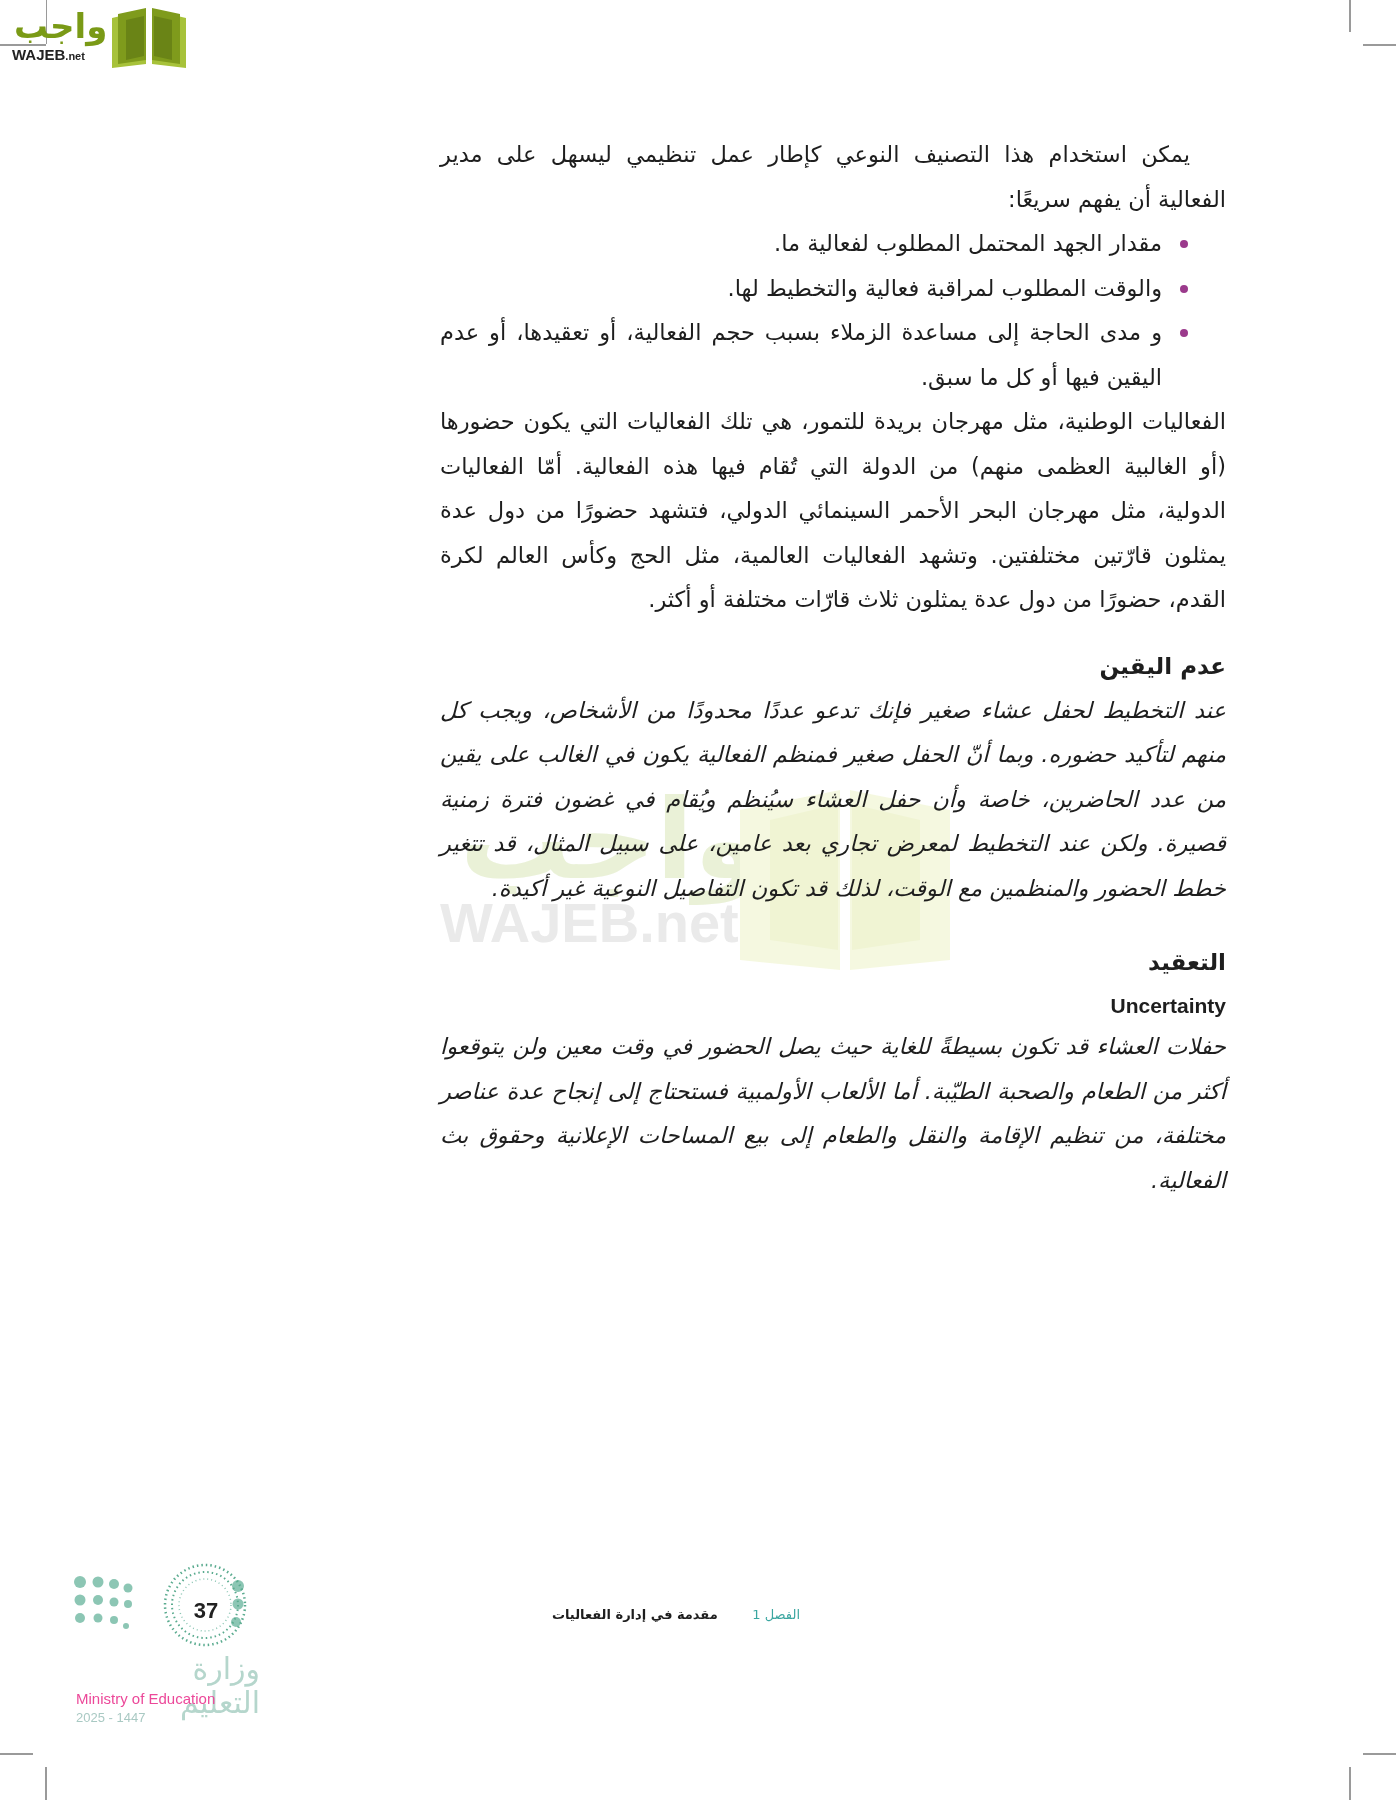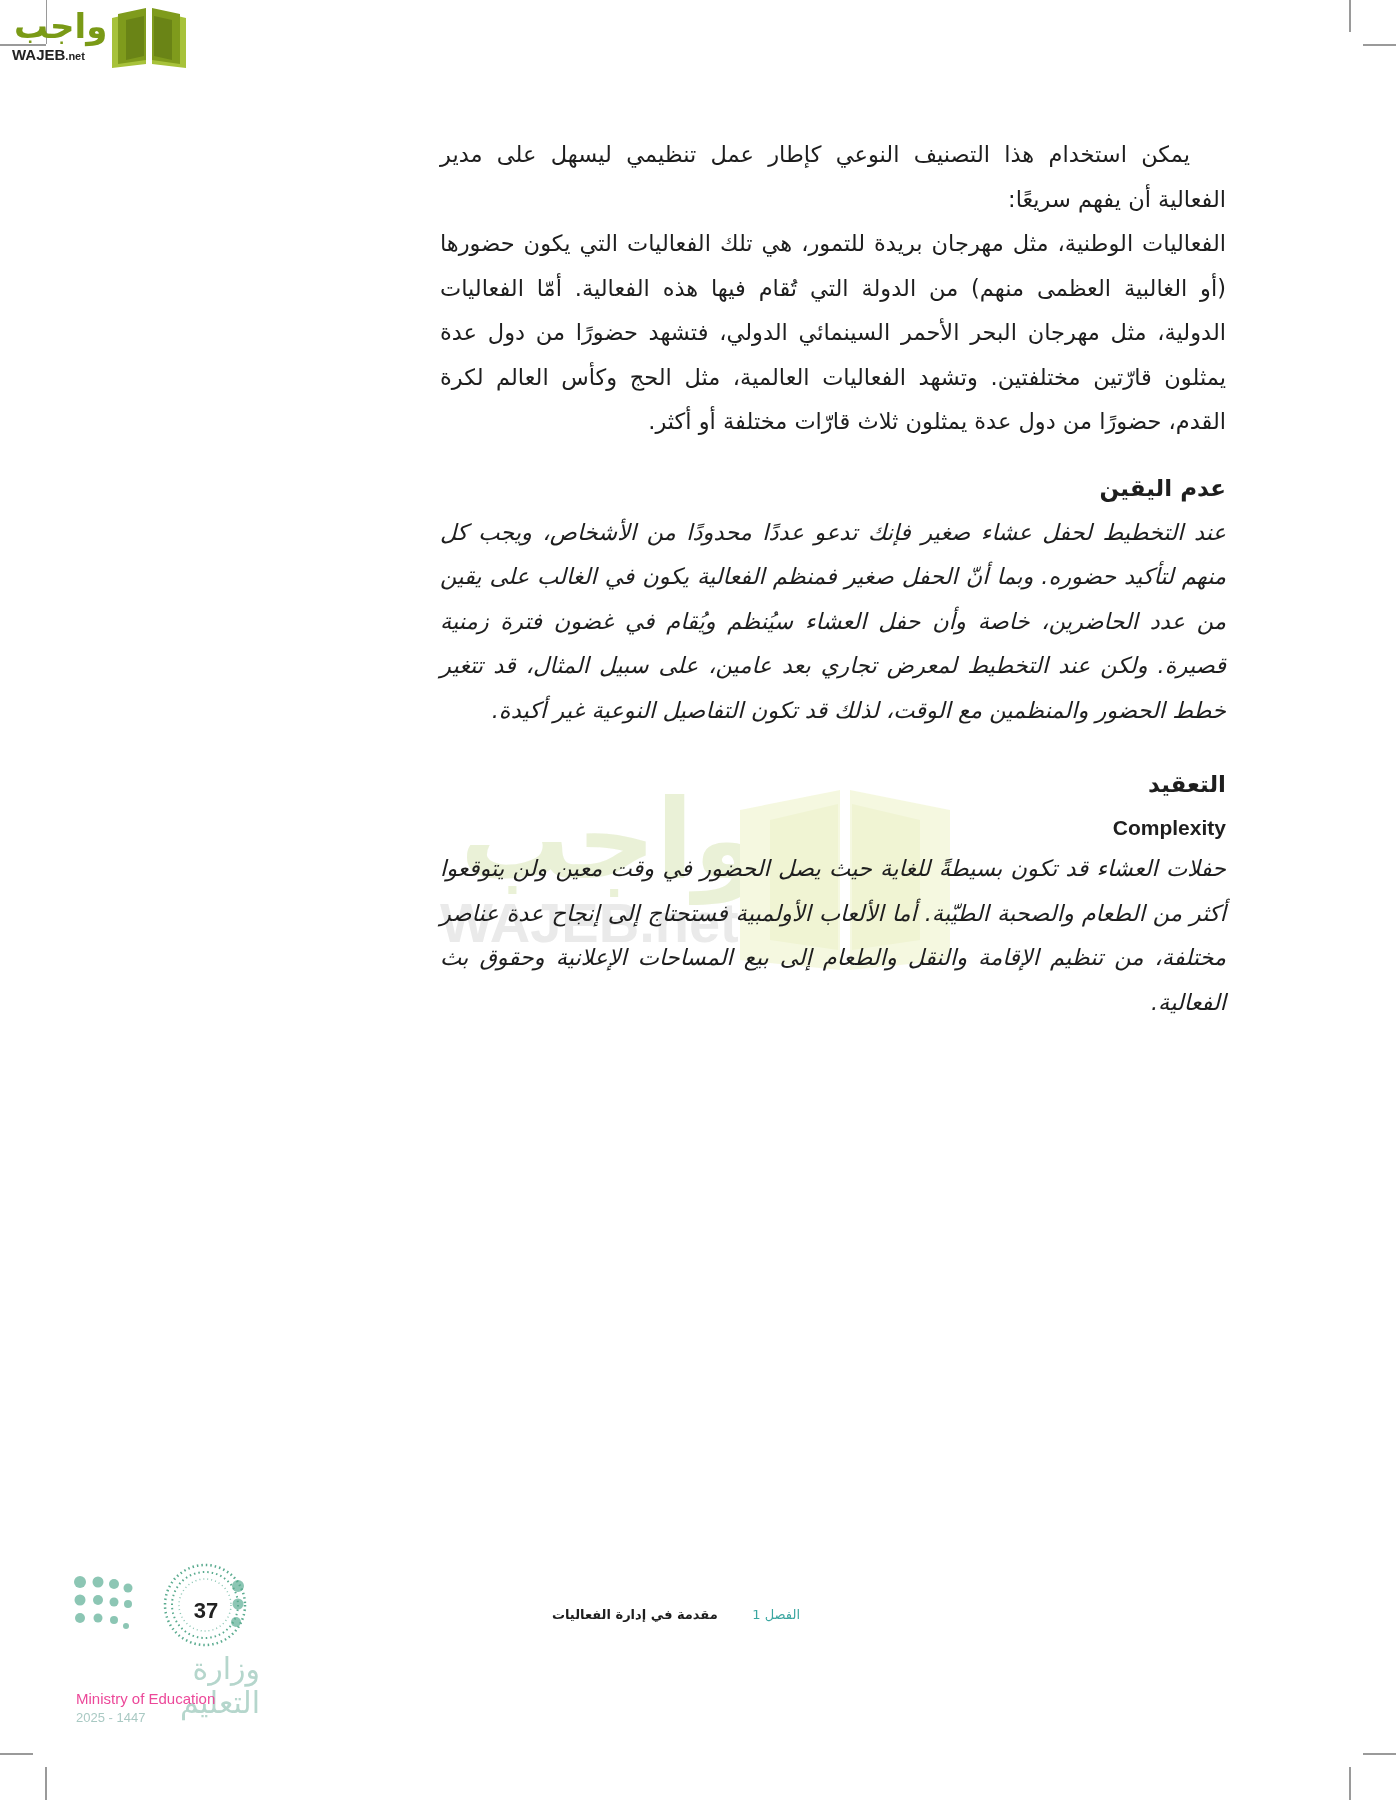--- a/index.html
+++ b/index.html
@@ -81,27 +81,32 @@
   <svg class="wm-book" viewBox="0 0 230 180">
     <path d="M10 20 L110 0 L110 180 L10 170 Z" fill="#eef3c8"></path>
     <path d="M220 20 L120 0 L120 180 L220 170 Z" fill="#eef3c8"></path>
     <path d="M40 30 L108 14 L108 160 L40 150 Z" fill="#e4ecb0"></path>
     <path d="M190 30 L122 14 L122 160 L190 150 Z" fill="#e4ecb0"></path>
   </svg>
 </div>
 
 <div class="content" style="--bullet:#9b3a8c;">
   <p class="indent">يمكن استخدام هذا التصنيف النوعي كإطار عمل تنظيمي ليسهل على مدير الفعالية أن يفهم سريعًا:</p>
+  <ul class="bullets">
+    <li>مقدار الجهد المحتمل المطلوب لفعالية ما.</li>
+    <li>والوقت المطلوب لمراقبة فعالية والتخطيط لها.</li>
+    <li>و مدى الحاجة إلى مساعدة الزملاء بسبب حجم الفعالية، أو تعقيدها، أو عدم اليقين فيها أو كل ما سبق.</li>
+  </ul>
   <p>الفعاليات الوطنية، مثل مهرجان بريدة للتمور، هي تلك الفعاليات التي يكون حضورها (أو الغالبية العظمى منهم) من الدولة التي تُقام فيها هذه الفعالية. أمّا الفعاليات الدولية، مثل مهرجان البحر الأحمر السينمائي الدولي، فتشهد حضورًا من دول عدة يمثلون قارّتين مختلفتين. وتشهد الفعاليات العالمية، مثل الحج وكأس العالم لكرة القدم، حضورًا من دول عدة يمثلون ثلاث قارّات مختلفة أو أكثر.</p>
 
   <div class="h-ar">عدم اليقين</div>
   <p class="section-body">عند التخطيط لحفل عشاء صغير فإنك تدعو عددًا محدودًا من الأشخاص، ويجب كل منهم لتأكيد حضوره. وبما أنّ الحفل صغير فمنظم الفعالية يكون في الغالب على يقين من عدد الحاضرين، خاصة وأن حفل العشاء سيُنظم ويُقام في غضون فترة زمنية قصيرة. ولكن عند التخطيط لمعرض تجاري بعد عامين، على سبيل المثال، قد تتغير خطط الحضور والمنظمين مع الوقت، لذلك قد تكون التفاصيل النوعية غير أكيدة.</p>
 
   <div class="h-ar" style="margin-top:30px;">التعقيد</div>
-  <div class="h-en">Complexity</div>
+  <div class="h-en">Uncertainty</div>
   <p class="section-body">حفلات العشاء قد تكون بسيطةً للغاية حيث يصل الحضور في وقت معين ولن يتوقعوا أكثر من الطعام والصحبة الطيّبة. أما الألعاب الأولمبية فستحتاج إلى إنجاح عدة عناصر مختلفة، من تنظيم الإقامة والنقل والطعام إلى بيع المساحات الإعلانية وحقوق بث الفعالية.</p>
 </div>
 
 <div class="footer-title" style="--accent:#3aa6a0;">
   <span class="chapter">الفصل 1</span>
   <span>مقدمة في إدارة الفعاليات</span>
 </div>
 
 <div class="moe">
   <svg width="190" height="95" viewBox="0 0 190 95" style="position:absolute;left:0;top:0;">

